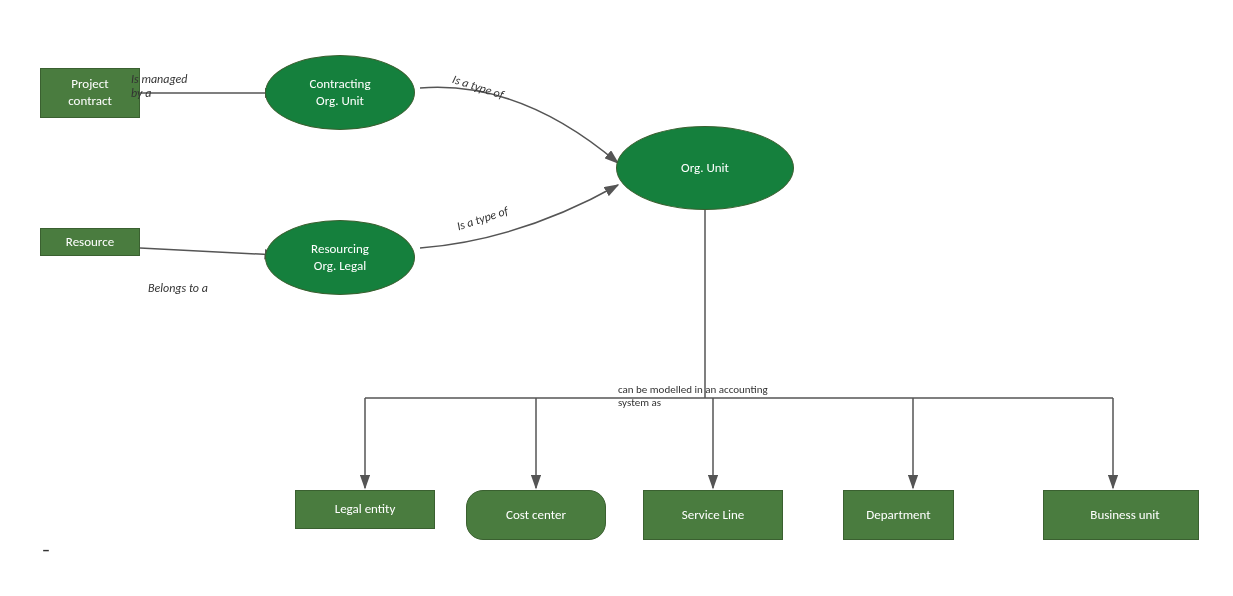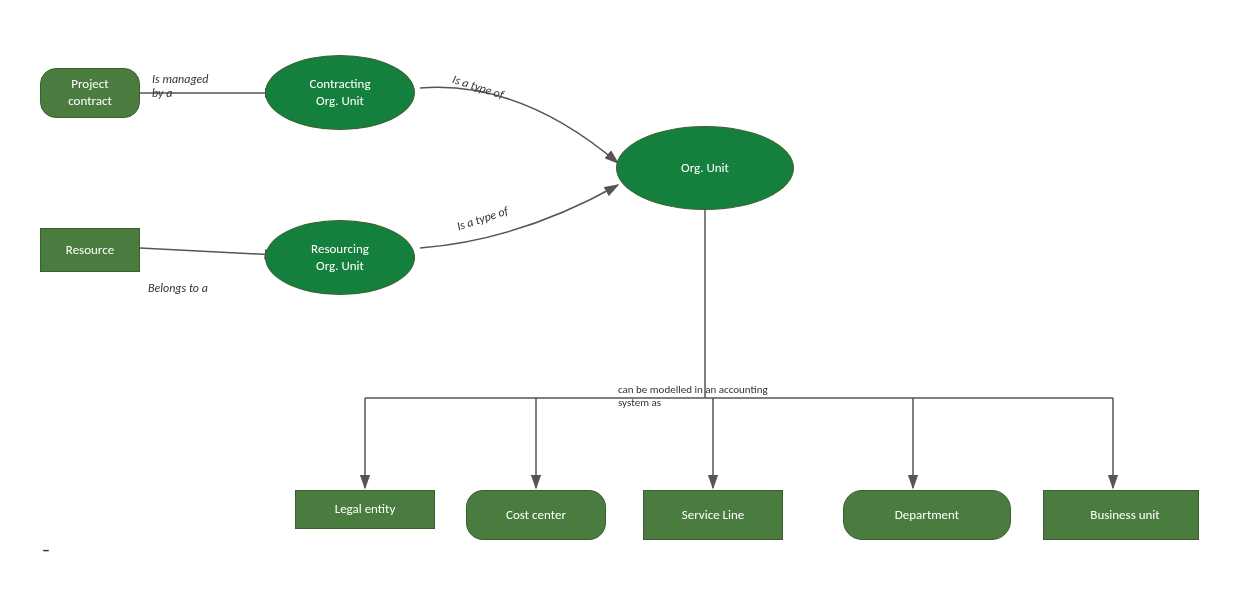--- a/index.html
+++ b/index.html
@@ -100,64 +100,64 @@
 
     <line x1="536" y1="398" x2="536" y2="488" stroke="#555" stroke-width="1.5" marker-end="url(#arrowhead)"></line>
 
     <line x1="713" y1="398" x2="713" y2="488" stroke="#555" stroke-width="1.5" marker-end="url(#arrowhead)"></line>
 
     <line x1="913" y1="398" x2="913" y2="488" stroke="#555" stroke-width="1.5" marker-end="url(#arrowhead)"></line>
 
     <line x1="1113" y1="398" x2="1113" y2="488" stroke="#555" stroke-width="1.5" marker-end="url(#arrowhead)"></line>
   </svg>
 
-  <div class="rect-node" style="left:40px; top:68px; width:100px; height:50px;border-radius:16px;">
+  <div class="rect-node" style="left:40px; top:68px; width:100px; height:50px;">
     <span style="white-space:pre-line;">Project
 contract</span>
   </div>
 
   <div class="ellipse-node" style="left:265px; top:55px; width:150px; height:75px;">
     <span style="white-space:pre-line;">Contracting
 Org. Unit</span>
   </div>
 
-  <div class="rect-node" style="left:40px; top:228px; width:100px; height:44px;text-align:right;">
+  <div class="rect-node" style="left:40px; top:228px; width:100px; height:28px;text-align:right;">
     <span>Resource</span>
   </div>
 
   <div class="ellipse-node" style="left:265px; top:220px; width:150px; height:75px;">
     <span style="white-space:pre-line;">Resourcing
-Org. Unit</span>
+Org. Legal</span>
   </div>
 
   <div class="ellipse-node" style="left:616px; top:126px; width:178px; height:84px;">
     <span>Org. Unit</span>
   </div>
 
   <div class="rect-node" style="left:295px; top:490px; width:140px; height:39px;">
     <span>Legal entity</span>
   </div>
 
   <div class="rect-node" style="left:466px; top:490px; width:140px; height:50px;border-radius:17px;">
     <span>Cost center</span>
   </div>
 
   <div class="rect-node" style="left:643px; top:490px; width:140px; height:50px;">
     <span>Service Line</span>
   </div>
 
-  <div class="rect-node" style="left:843px; top:490px; width:168px; height:50px;border-radius:19px;">
+  <div class="rect-node" style="left:843px; top:490px; width:111px; height:50px;">
     <span>Department</span>
   </div>
 
   <div class="rect-node" style="left:1043px; top:490px; width:156px; height:50px;padding-left:8px;">
     <span>Business unit</span>
   </div>
 
-  <div class="edge-label" style="left:152px; top:72px;">
+  <div class="edge-label" style="left:131px; top:72px;">
     <span style="white-space:pre-line;">Is managed
 by a</span>
   </div>
 
   <div class="edge-label" style="left:148px; top:240px;margin-top:41px;">
     <span>Belongs to a</span>
   </div>
 
   <div class="edge-label" style="left:455px; top:72px; transform: rotate(18deg); transform-origin: left top;">
     <span>Is a type of</span>

